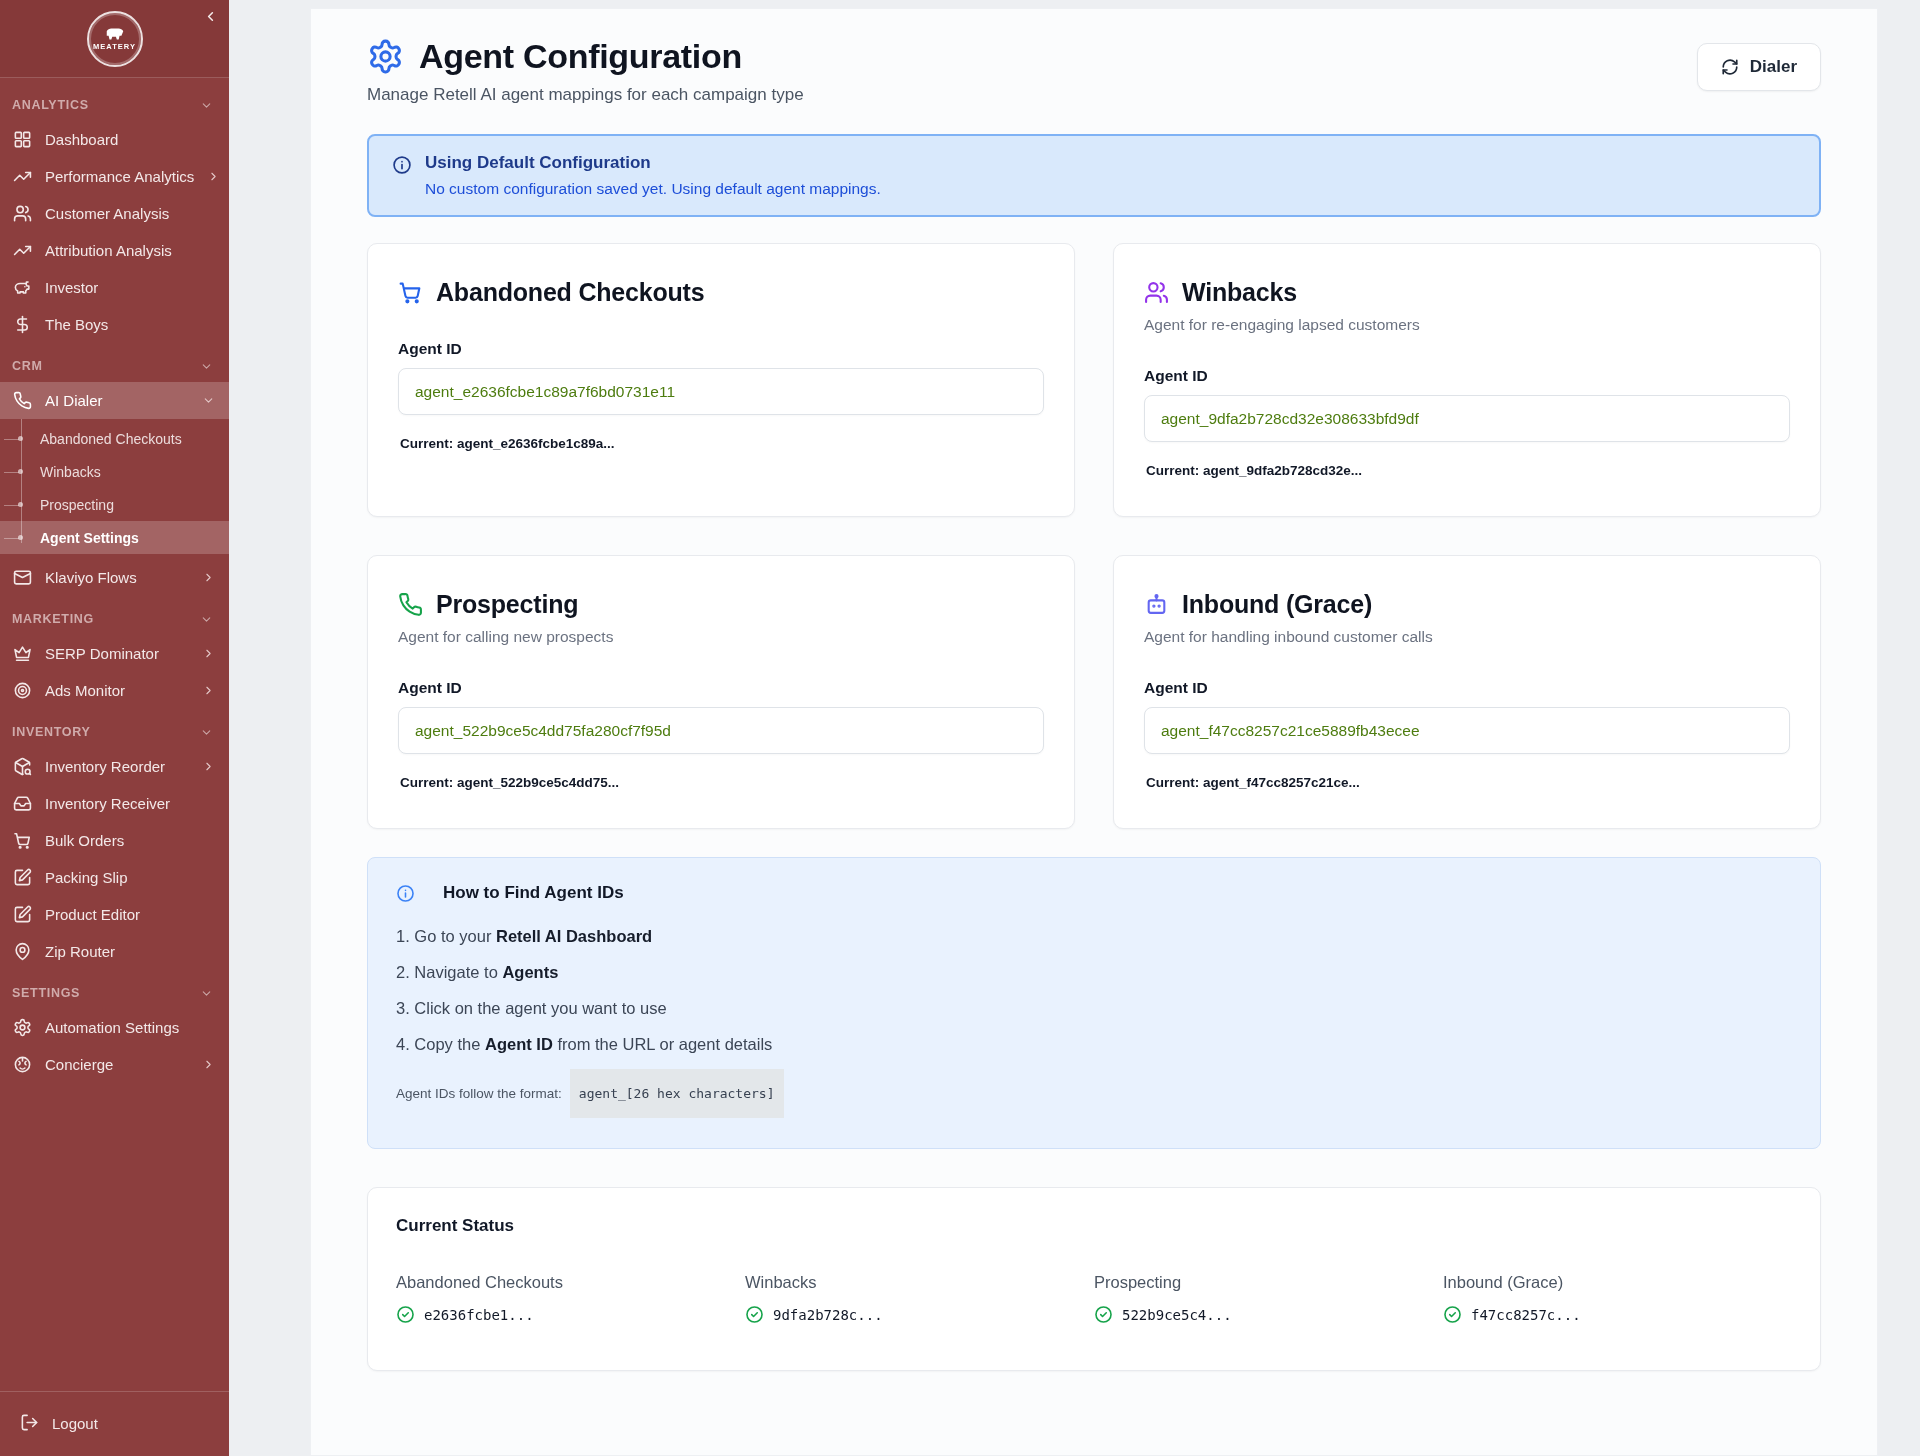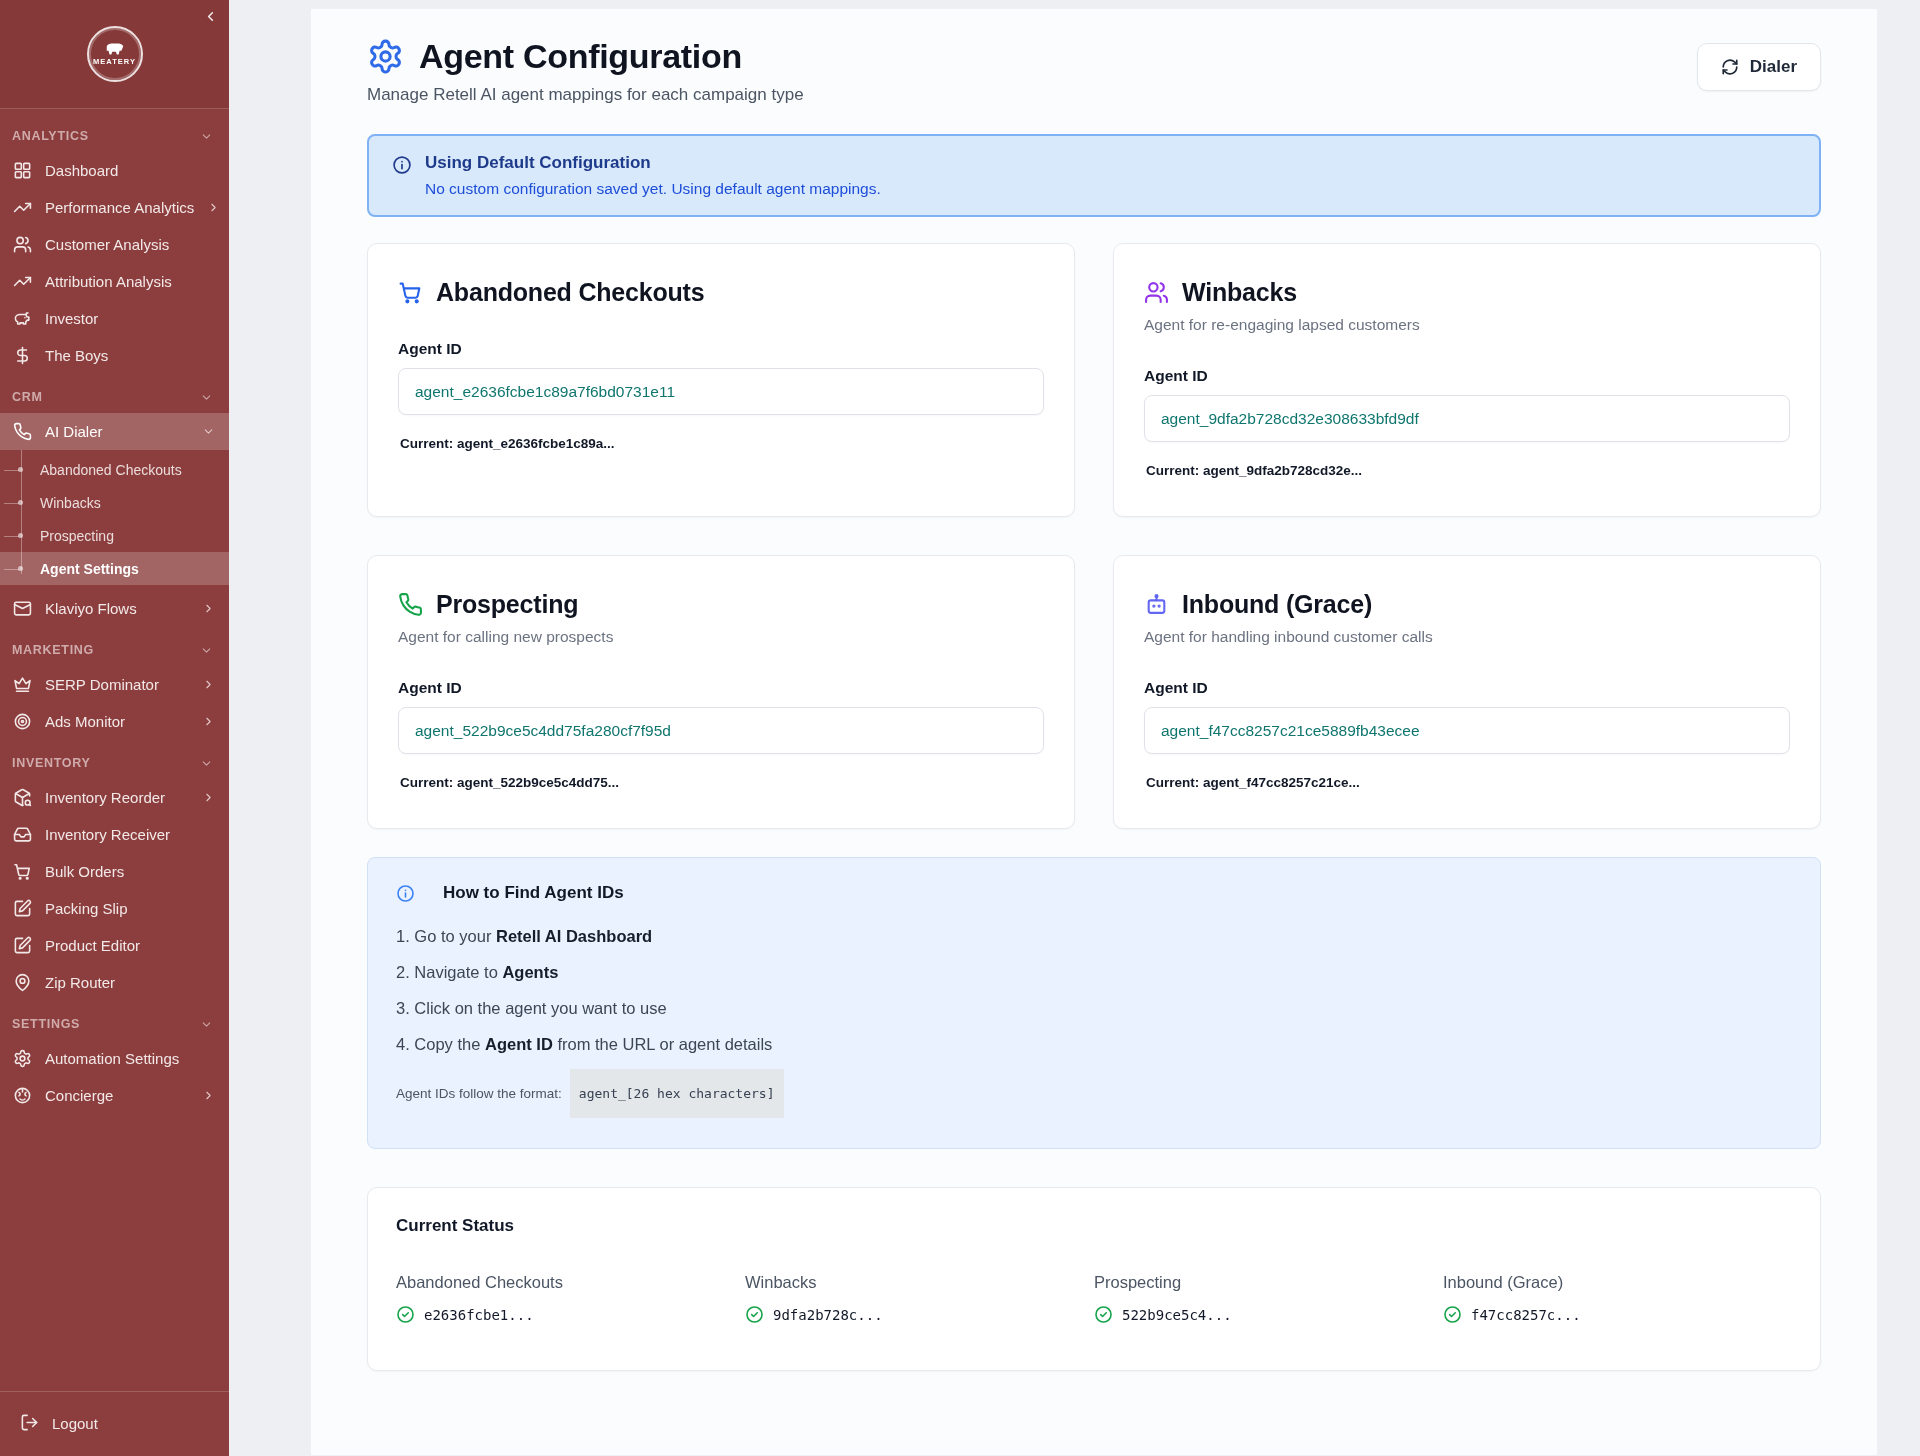--- a/index.html
+++ b/index.html
@@ -12,21 +12,21 @@
   }
   .ic { width: 19px; height: 19px; flex: 0 0 auto; }
 
   
   .sidebar {
     position: fixed; left: 0; top: 0; width: 229px; height: 1456px;
     background: #8c3e3e; color: #f2e6e6;
     display: flex; flex-direction: column; z-index: 5;
   }
   .side-header {
-    height: 109px; position: relative; flex: 0 0 auto;
+    height: 78px; position: relative; flex: 0 0 auto;
     background: #853939;
     border-bottom: 1px solid rgba(255,255,255,.18);
     display: flex; align-items: center; justify-content: center;
   }
   .collapse-btn {
     position: absolute; top: 7px; right: 9px; background: none; border: none;
     color: #f5eaea; cursor: pointer; padding: 2px;
   }
   .collapse-btn .ic { width: 15px; height: 15px; }
   .logo {
@@ -117,21 +117,21 @@
     padding: 34px 30px 38px 30px; box-shadow: 0 1px 2px rgba(0,0,0,.04);
   }
   .card-title-row { display: flex; align-items: center; gap: 13px; }
   .card-title-row .ic { width: 25px; height: 25px; }
   .card-title { font-size: 25px; font-weight: 800; color: #0f1420; letter-spacing: -.2px; }
   .card-desc { margin-top: 9px; font-size: 15.5px; color: #6b7280; }
   .field-label { display: block; margin-top: 33px; font-size: 15.5px; font-weight: 700; color: #111827; }
   .field-input {
     margin-top: 10px; width: 100%; height: 47px;
     border: 1px solid #dfe3e8; border-radius: 8px; padding: 0 16px;
-    font-size: 15.5px; color: #0f766e; background: #fff;
+    font-size: 15.5px; color: #4d7c0f; background: #fff;
     box-shadow: 0 1px 2px rgba(0,0,0,.03);
     font-family: "Liberation Sans", sans-serif;
   }
   .current { margin-top: 21px; padding-left: 2px; font-size: 13.5px; font-weight: 700; color: #111827; }
 
   .howto {
     margin-top: 28px; background: #e9f2fe; border: 1px solid #cfe0f8;
     border-radius: 8px; padding: 25px 28px 30px 28px;
   }
   .howto-title-row { display: flex; align-items: center; gap: 28px; }

